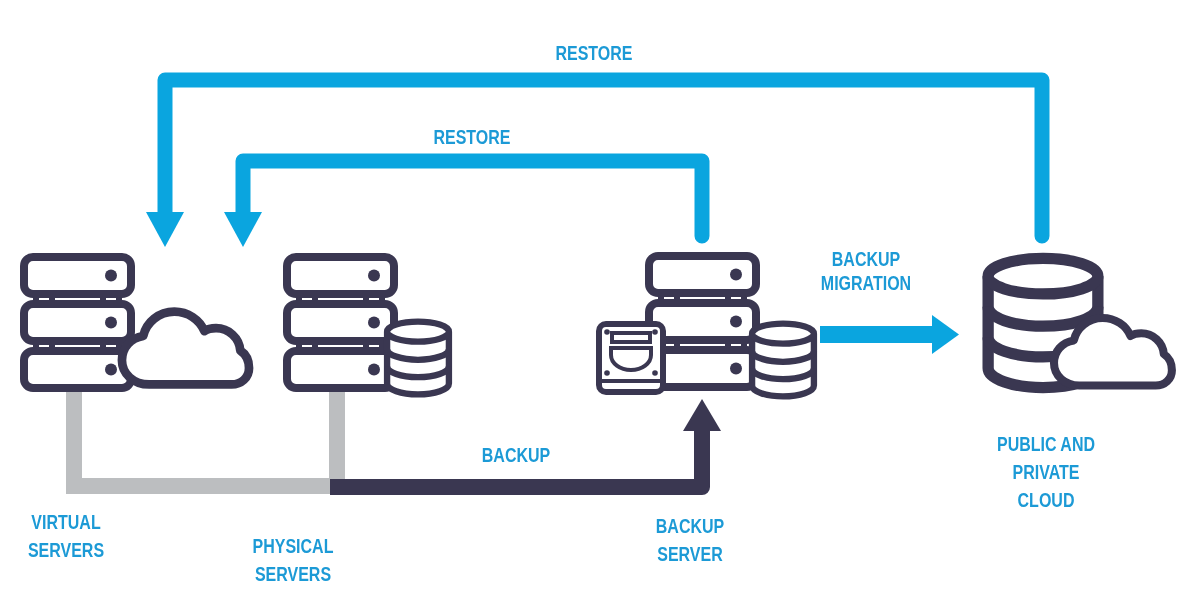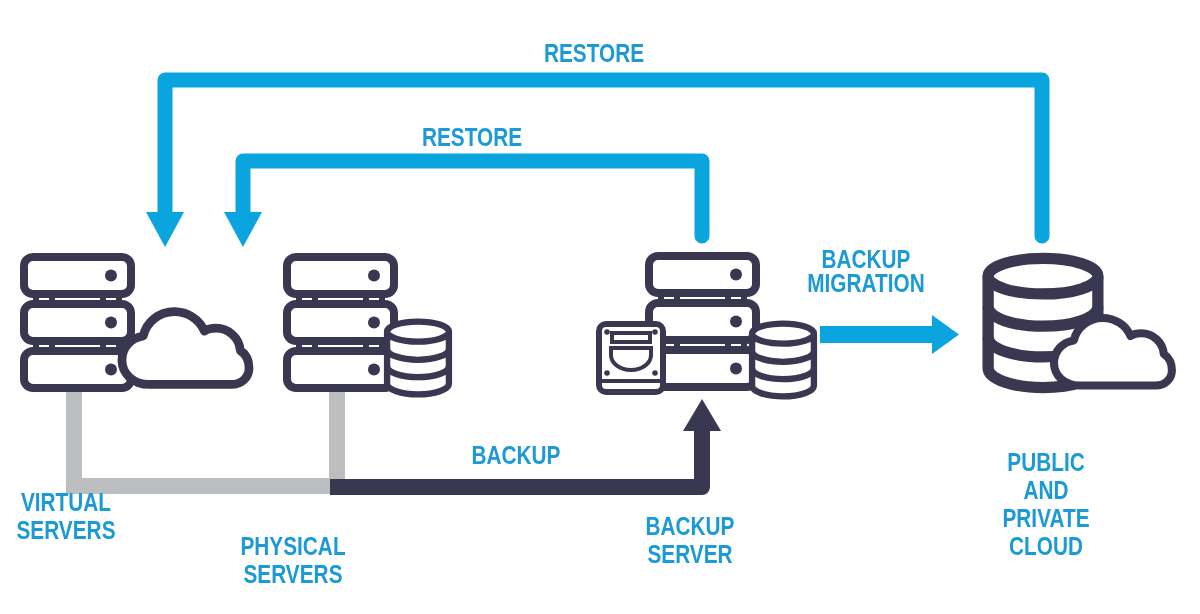--- a/index.html
+++ b/index.html
@@ -18,21 +18,21 @@
     overflow:hidden;
     font-family:"Liberation Sans", sans-serif;
   }
   .layer{position:absolute;left:0;top:0;width:1200px;height:614px;}
   .ic{position:absolute;display:block;}
   .lbl{
     position:absolute;
     transform:translateX(-50%);
     text-align:center;
     color:var(--text-blue);
-    font-size:26px;
+    font-size:20px;
     font-weight:700;
     line-height:28px;
     white-space:nowrap;
   }
   .lbl .inner{
     display:inline-block;
     transform:scaleX(0.8);
     transform-origin:center;
     white-space:pre-line;
   }
@@ -95,21 +95,21 @@
     <polygon points="932,315 932,354 959,334.5" fill="var(--line-blue)"></polygon>
   </svg>
 
   <div>
     <svg class="ic" style="left:20px;top:253px;width:115px;height:140px">
         <use href="#sym-server-stack"></use>
       </svg>
     <svg class="ic" style="left:116px;top:302px;width:138px;height:97px">
         <use href="#sym-cloud"></use>
       </svg>
-    <div class="lbl" style="left:66px;top:488px">
+    <div class="lbl" style="left:66px;top:508px">
       <span class="inner">VIRTUAL
 SERVERS</span>
     </div>
   </div>
 
   <div>
     <svg class="ic" style="left:283px;top:253px;width:115px;height:140px">
         <use href="#sym-server-stack"></use>
       </svg>
     <svg class="ic" style="left:381px;top:318px;width:74px;height:80px">
@@ -137,21 +137,21 @@
     </div>
   </div>
 
   <div>
     <svg class="ic" style="left:973px;top:252px;width:140px;height:142px">
         <use href="#sym-db"></use>
       </svg>
     <svg class="ic" style="left:1041px;top:309px;width:143px;height:90px">
         <use href="#sym-cloud"></use>
       </svg>
-    <div class="lbl" style="left:1046px;top:448px">
+    <div class="lbl" style="left:1046px;top:430px">
       <span class="inner">PUBLIC AND
 PRIVATE CLOUD</span>
     </div>
   </div>
 
   <div class="lbl" style="left:594px;top:39px">
     <span class="inner">RESTORE</span>
   </div>
   <div class="lbl" style="left:472px;top:123px">
     <span class="inner">RESTORE</span>

